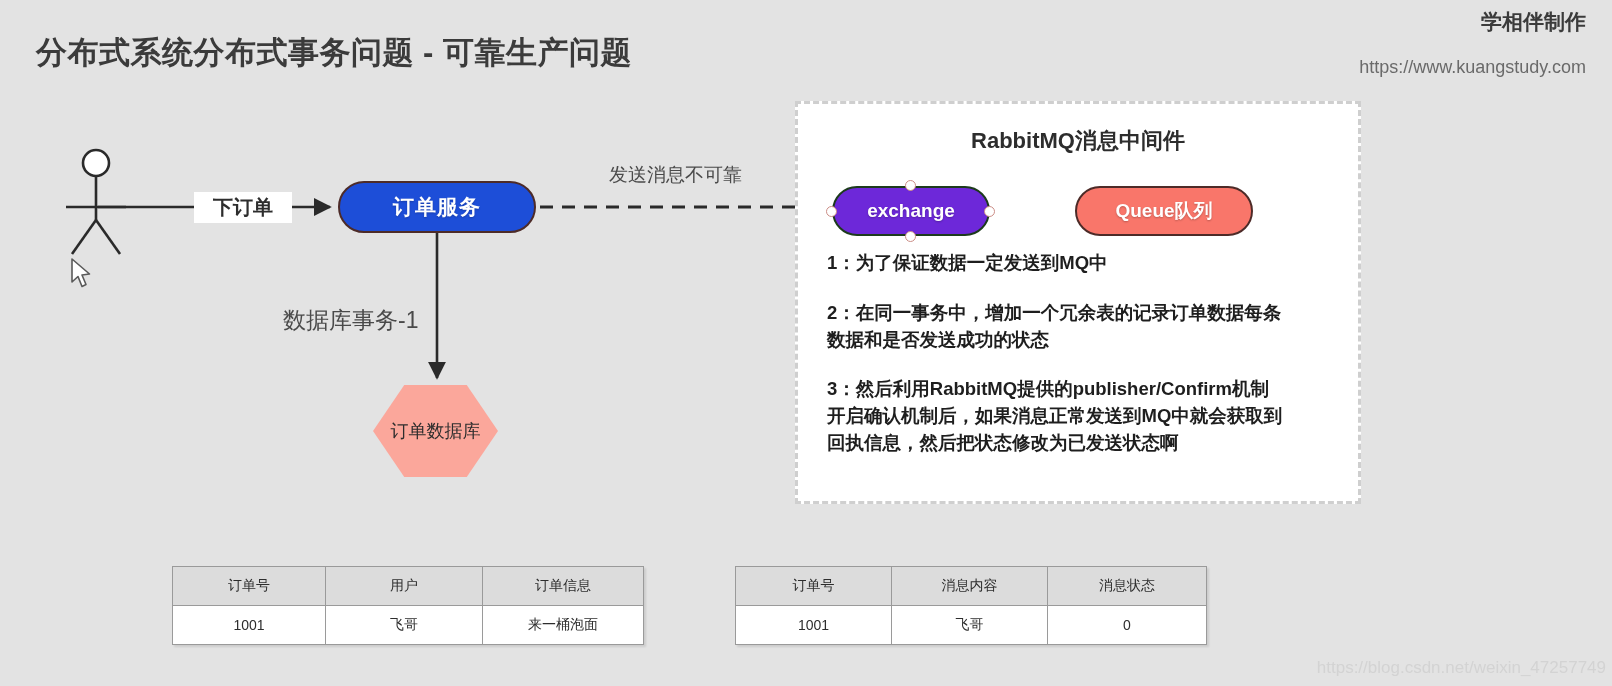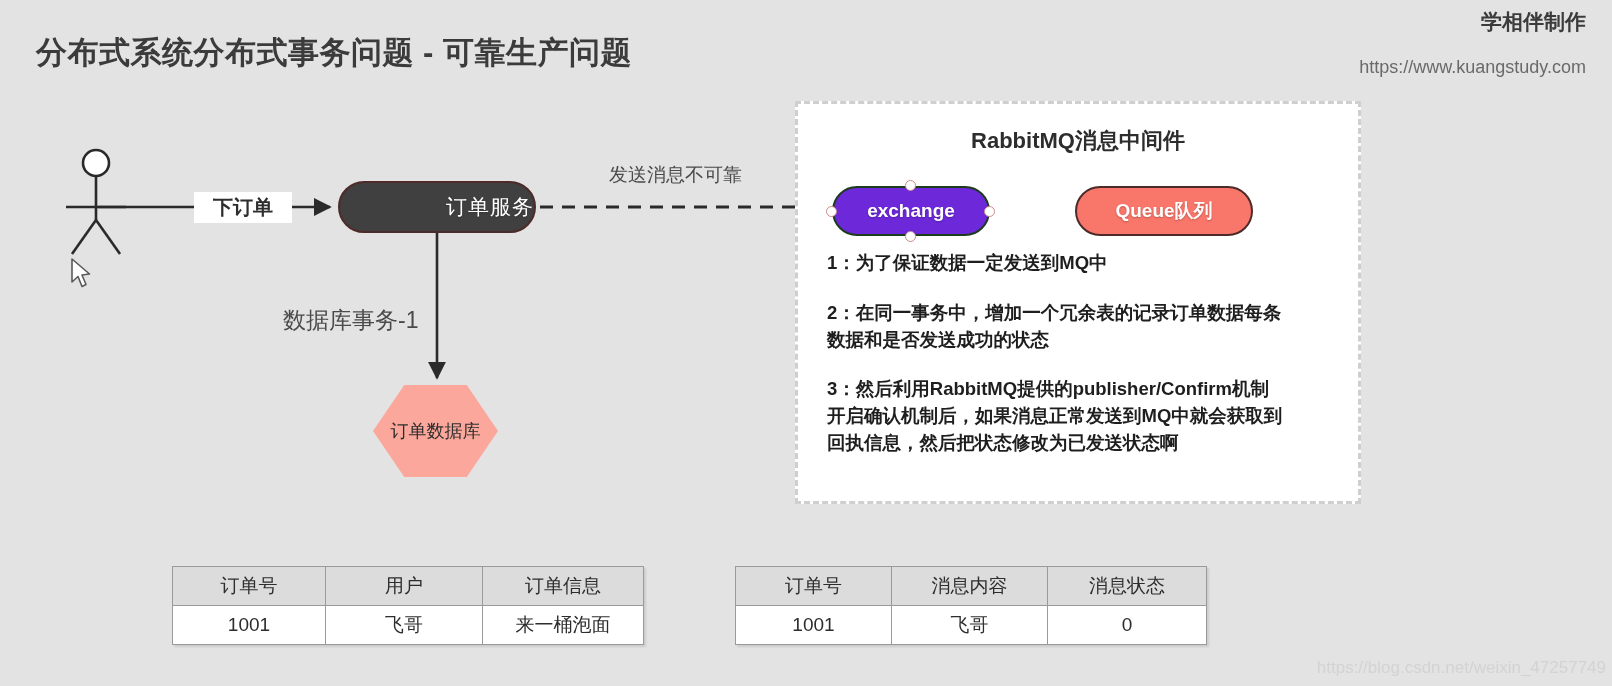--- a/index.html
+++ b/index.html
@@ -75,30 +75,30 @@
     height: 32px;
   }
 
   
   .node-order-service {
     position: absolute;
     left: 338px;
     top: 181px;
     width: 198px;
     height: 52px;
-    background: #404040;
+    background: #1d4ed8;
     border: 2px solid #4d2b28;
     border-radius: 26px;
     box-sizing: border-box;
     display: flex;
     align-items: center;
-    justify-content: flex-end;
+    justify-content: center;
     color: #ffffff;
     font-size: 21px;
-    font-weight: normal;
+    font-weight: bold;
     letter-spacing: 1px;
     text-shadow: 0 1px 2px rgba(0,0,0,0.22);
   }
   .label-place-order {
     position: absolute;
     left: 194px;
     top: 192px;
     background: #ffffff;
     padding: 2px 19px;
     font-size: 20px;
@@ -225,21 +225,21 @@
     line-height: 1.45;
     margin-bottom: 23px;
     white-space: pre-line;
   }
   .mq-note:last-child { margin-bottom: 0; }
 
   
   .data-table {
     position: absolute;
     border-collapse: collapse;
-    font-size: 19px;
+    font-size: 14px;
     color: #2d2d2d;
     box-shadow: 2px 2px 2px rgba(0,0,0,0.10);
   }
   .data-table td, .data-table th {
     border: 1px solid #9a9a9a;
     text-align: center;
     font-weight: normal;
     padding: 0;
     height: 38px;
   }

